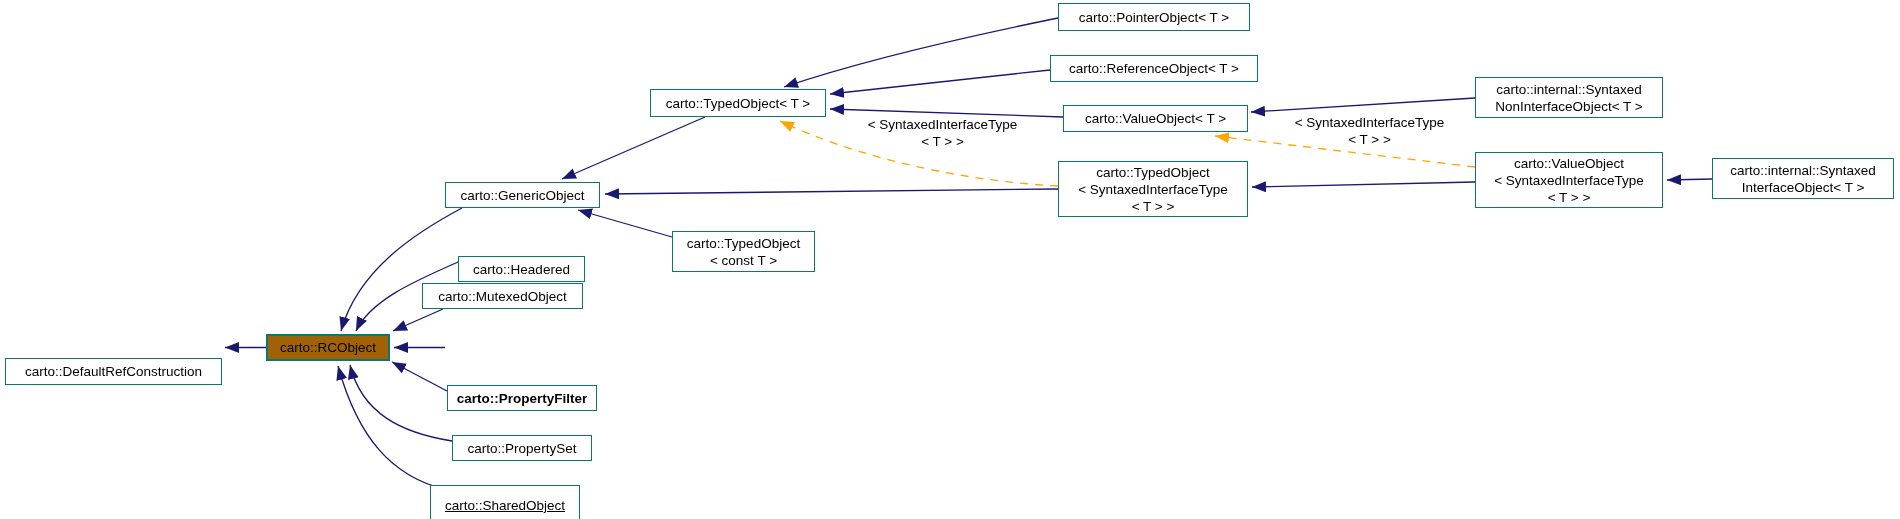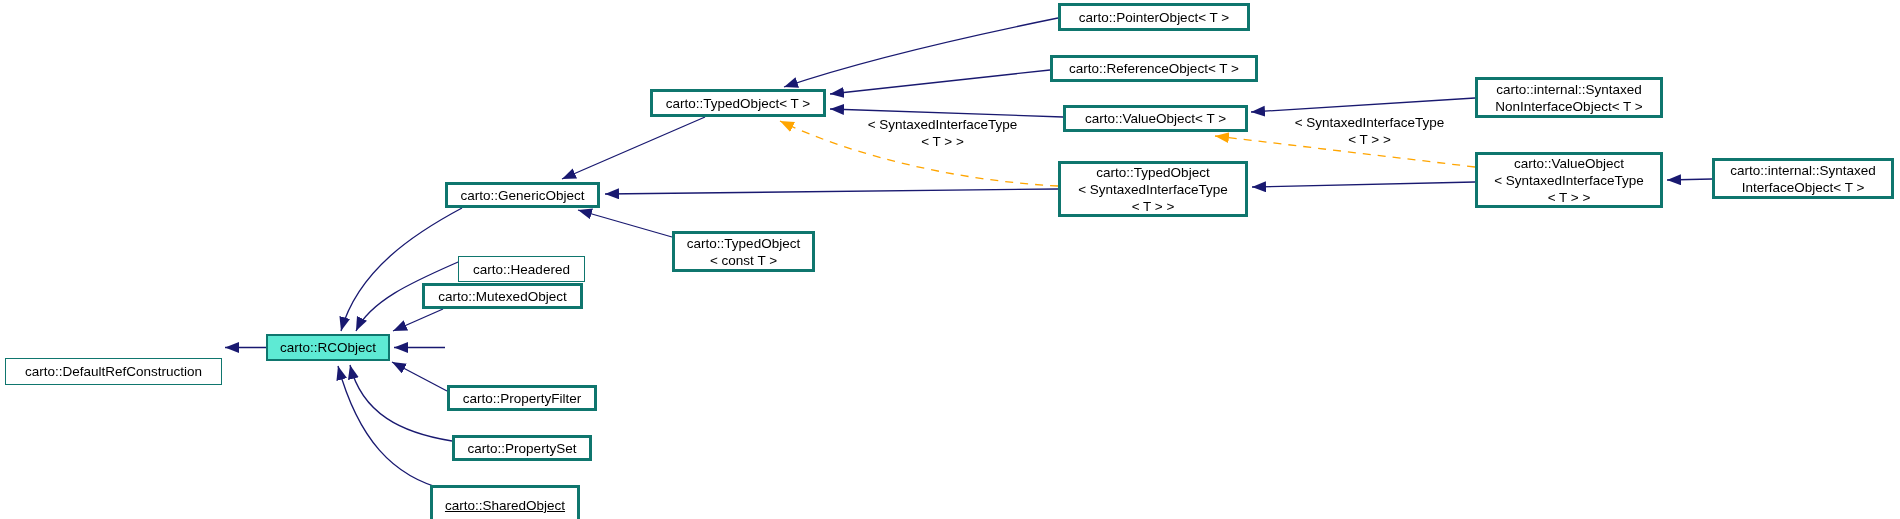--- a/index.html
+++ b/index.html
@@ -15,33 +15,33 @@
     position: absolute;
     left: 0; top: 0;
     width: 1900px; height: 519px;
   }
   .edge { fill: none; stroke: #191970; stroke-width: 1.3px; }
   .edge.orange { stroke: #ffa500; stroke-dasharray: 8 7; }
   .node {
     position: absolute;
     box-sizing: border-box;
     background: #ffffff;
-    border: 3px solid #0f766e;
+    border: 1px solid #0f766e;
     color: #000000;
     font-size: 13.5px;
     line-height: 17px;
     display: flex;
     align-items: center;
     justify-content: center;
     text-align: center;
     white-space: pre-line;
     cursor: pointer;
   }
   .node.selected {
-    background: #5eead4;
+    background: #a16207;
     border-width: 2px;
   }
   .node.bold-border { border-width: 1.5px; margin-top: 24px; }
   .edge-label {
     position: absolute;
     color: #000000;
     font-size: 13.5px;
     line-height: 17px;
     text-align: center;
     white-space: pre-line;
@@ -89,21 +89,21 @@
 
   <div class="node selected" style="left:266px; top:334px; width:124px; height:27px;">carto::RCObject</div>
 
   <div class="node" style="left:445px; top:182px; width:155px; height:26px;">carto::GenericObject</div>
 
   <div class="node bold-border" style="left:458px; top:232px; width:127px; height:26px;">carto::Headered</div>
 
   <div class="node" style="left:422px; top:283px; width:161px; height:26px;">carto::MutexedObject</div>
 
 
-  <div class="node" style="left:447px; top:385px; width:150px; height:26px;">carto::PropertyFilter</div>
+  <div class="node" style="left:447px; top:385px; width:150px; height:26px;font-weight:bold;">carto::PropertyFilter</div>
 
   <div class="node" style="left:452px; top:435px; width:140px; height:26px;">carto::PropertySet</div>
 
   <div class="node" style="left:430px; top:485px; width:150px; height:40px;text-decoration:underline;">carto::SharedObject</div>
 
   <div class="node" style="left:650px; top:89px; width:176px; height:28px;">carto::TypedObject&lt; T &gt;</div>
 
   <div class="node" style="left:672px; top:231px; width:143px; height:41px;">carto::TypedObject
 &lt; const T &gt;</div>
 

